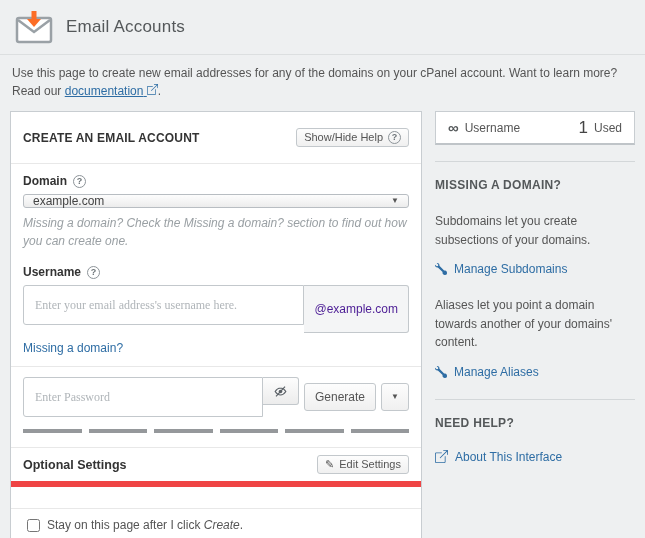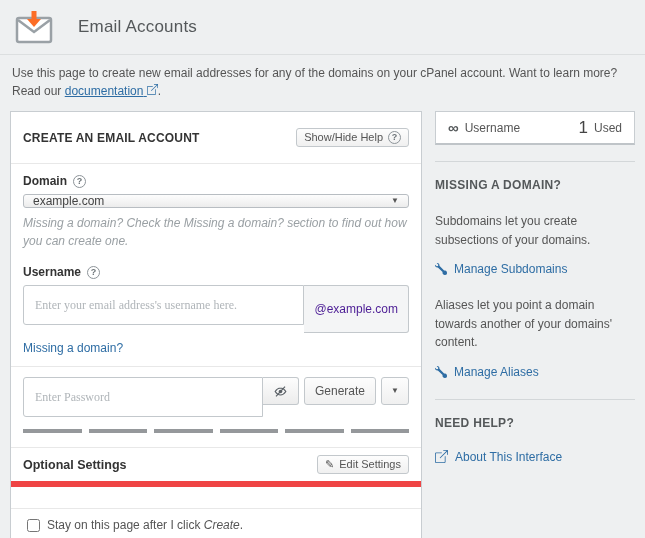--- a/index.html
+++ b/index.html
@@ -6,21 +6,21 @@
   html,body { margin:0; padding:0; }
   body {
     width:645px; height:538px; overflow:hidden;
     background:#eef0f1; color:#555;
     font-family:"Liberation Sans", sans-serif; font-size:12px;
   }
   a { cursor:pointer; }
   .link { color:#2e6da4; text-decoration:none; }
   .underline { text-decoration:underline; }
 
-  .page-header { display:flex; align-items:center; gap:24px; padding:7px 14px; border-bottom:1px solid #dcdfe0; }
+  .page-header { display:flex; align-items:center; gap:12px; padding:7px 14px; border-bottom:1px solid #dcdfe0; }
   .app-icon { width:40px; height:40px; display:flex; align-items:center; justify-content:center; }
   .page-title { font-size:17px; font-weight:400; color:#54585a; margin:0; letter-spacing:.2px; }
 
   .intro { margin:9px 12px 11px; line-height:1.5; color:#555; max-width:622px; }
 
   .content { display:flex; gap:13px; padding:0 10px; align-items:flex-start; }
 
   
   .panel { width:412px; background:#fff; border:1px solid #c8cdd1; }
   .panel-head { display:flex; justify-content:space-between; align-items:center; padding:16px 12px; border-bottom:1px solid #e8e8e8; }
@@ -49,21 +49,21 @@
   .grow { flex:1; }
   .input-group input { flex:1; min-width:0; height:40px; border:1px solid #c3c8cc; border-radius:3px 0 0 3px;
                        padding:0 11px; font-size:12px; color:#444; font-family:Liberation Serif, serif; outline:none; }
   input::placeholder { color:#b0b5b9; opacity:1; }
   .addon { display:flex; align-items:center; padding:16px 10px; border:1px solid #c3c8cc; border-left:none;
            background:#f4f5f6; color:#4c1d95; border-radius:0 3px 3px 0; }
   .addon-btn { width:36px; height:28px; border:1px solid #c3c8cc; border-left:none; border-radius:0 3px 3px 0;
                background:linear-gradient(#fdfdfd,#ececec); display:flex; align-items:center; justify-content:center; cursor:pointer; padding:0; }
   .sm-link { display:inline-block; margin-top:8px; }
 
-  .pw-row { display:flex; gap:5px; }
+  .pw-row { display:flex; gap:5px;align-items:center; }
   .pw-row .btn { height:28px; }
   .caret-btn { width:28px; justify-content:center; padding:0; }
 
   .strength { display:flex; gap:7px; margin:12px 0 3px; }
   .strength span { flex:1; height:4px; background:#95989b; }
 
   .panel-row { display:flex; justify-content:space-between; align-items:center; padding:7px 12px; border-bottom:6px solid #ef4444; }
   .panel-row strong { color:#333; font-size:12.5px; }
   .pencil { font-size:11px; font-style:normal; }
 

